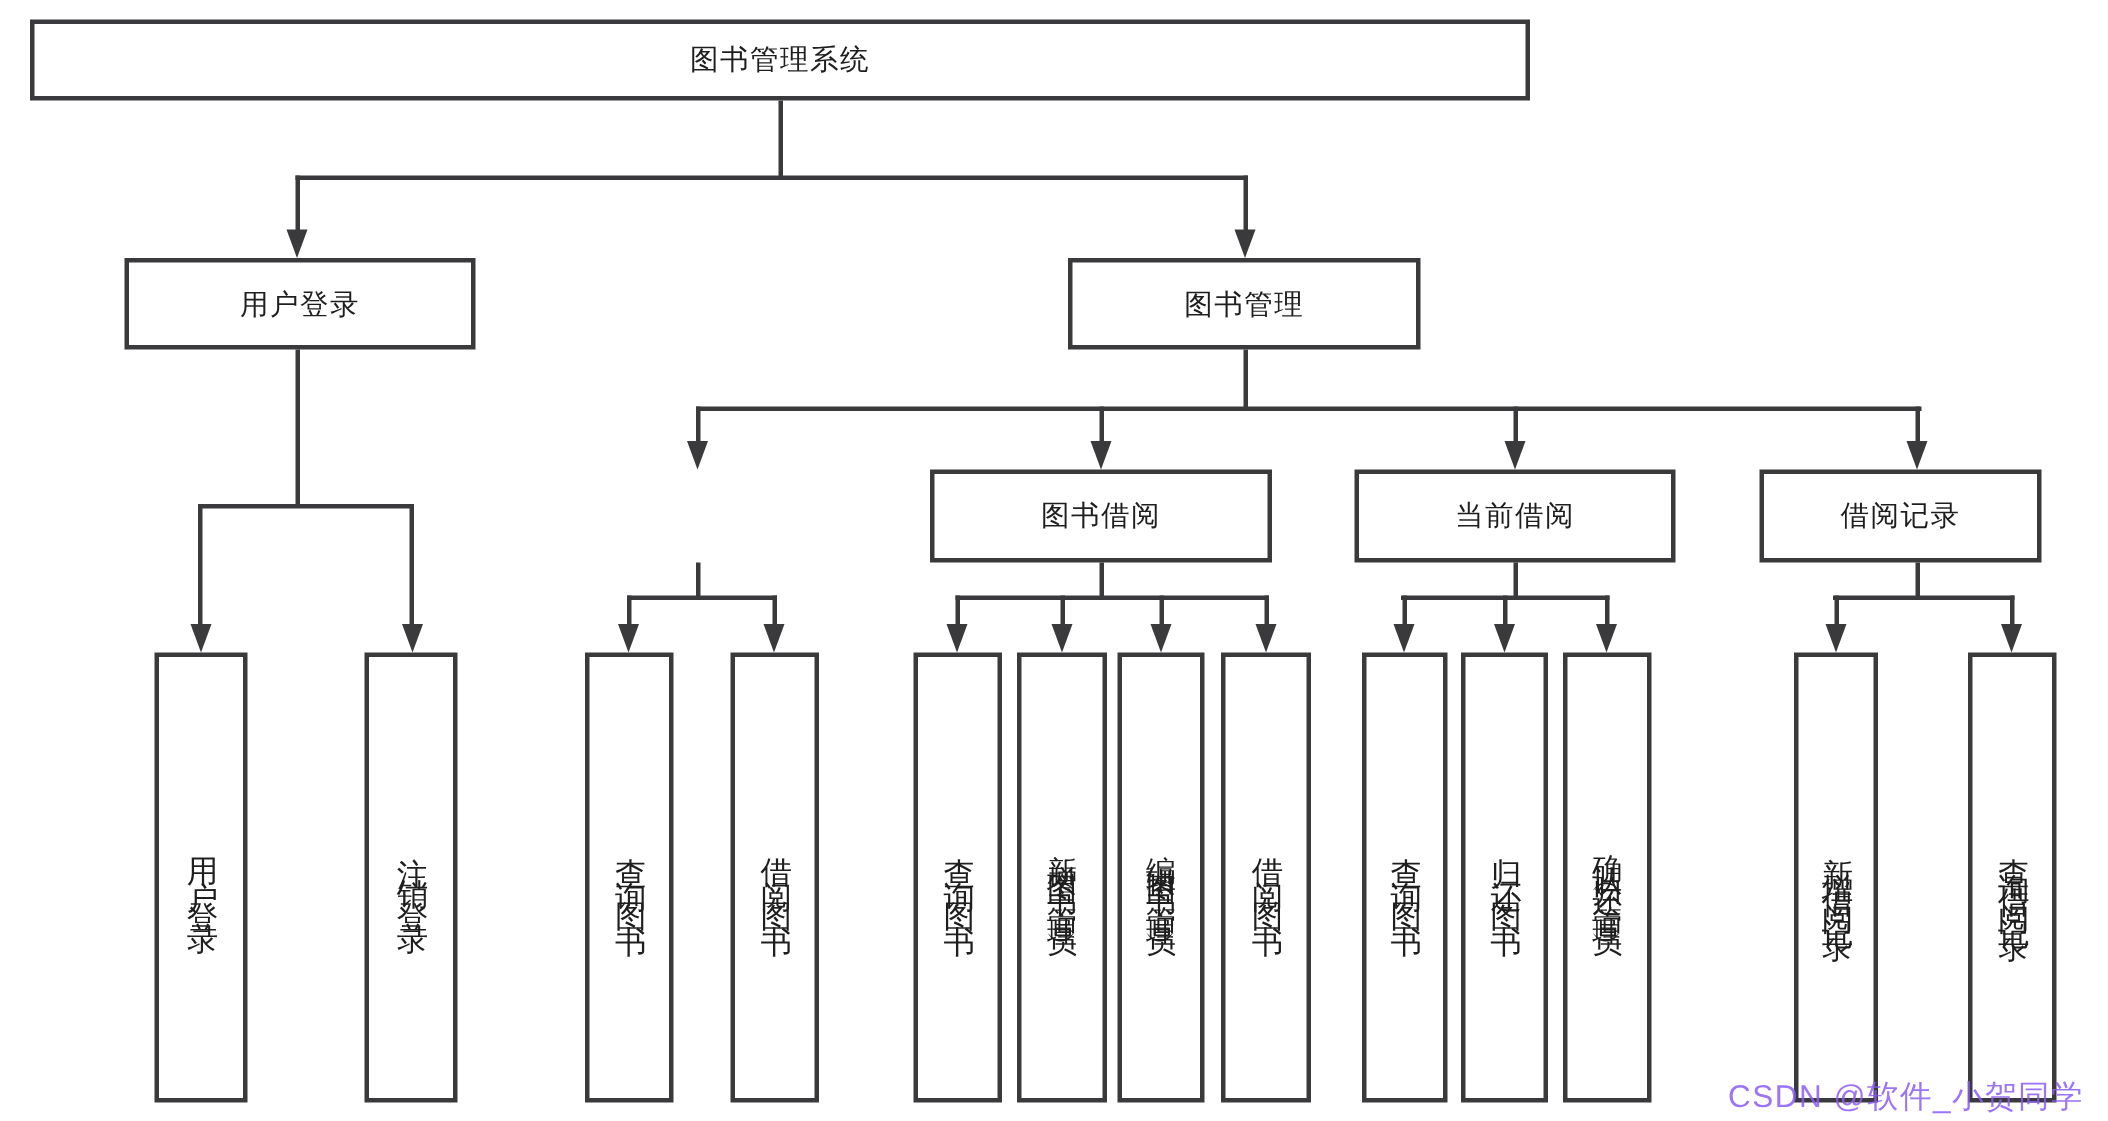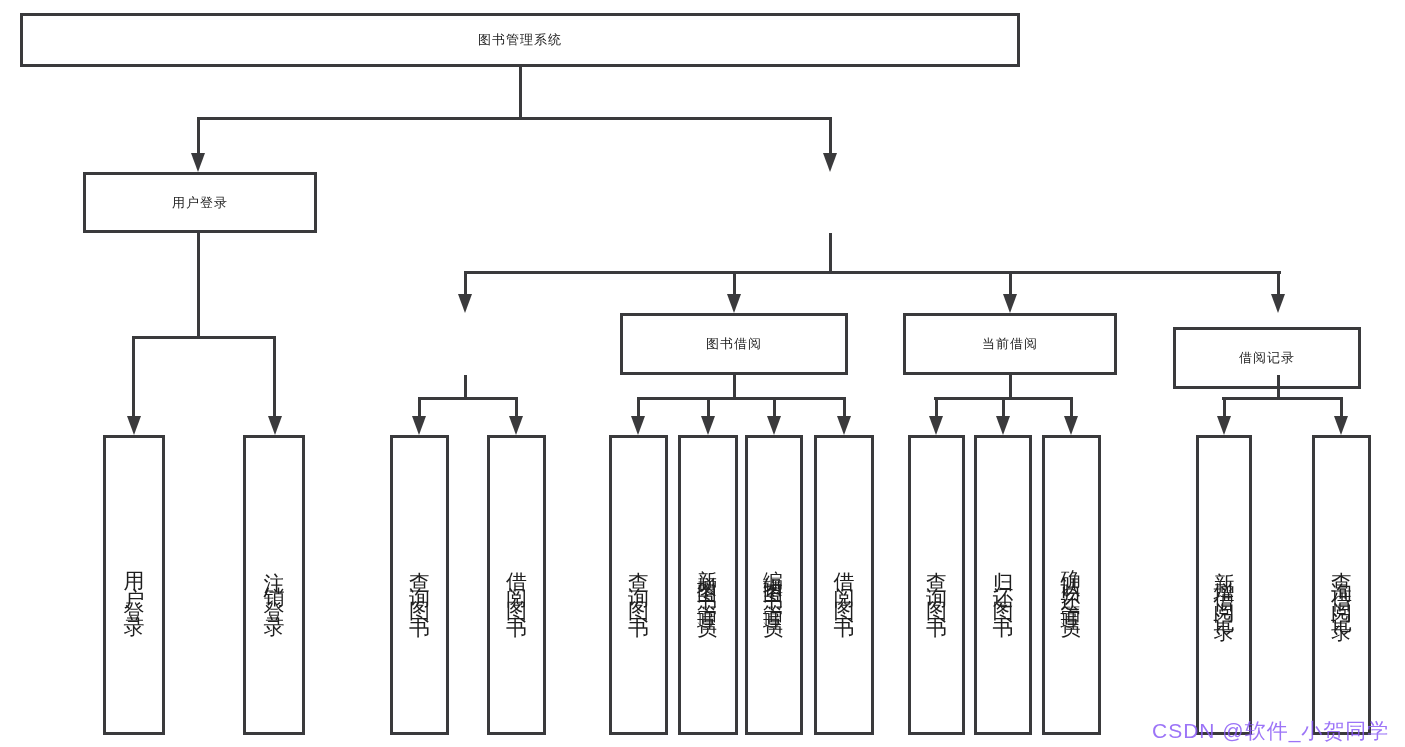--- a/index.html
+++ b/index.html
@@ -16,21 +16,21 @@
     overflow:hidden;
   }
   .node{
     position:absolute;
     box-sizing:border-box;
     border:3px solid var(--line);
     background:#fff;
     display:flex;align-items:center;justify-content:center;
     color:var(--text);
   }
-  .hnode{font-size:13px;letter-spacing:1px;}
+  .hnode{font-size:19px;letter-spacing:1px;}
   .vnode span{
     writing-mode:vertical-rl;
     text-orientation:mixed;
     font-size:21px;
     color:var(--text);
     white-space:nowrap;
   }
   .vnode.len4 span{letter-spacing:15px;}
   .vnode.len6 span{letter-spacing:10px;}
   .vnode.len10 span{letter-spacing:7px;font-size:20px;}
@@ -57,28 +57,31 @@
 
 <div class="canvas">
 
   <div class="node hnode" style="left:20px;top:13px;width:1000px;height:54px;">
     <span>图书管理系统</span>
   </div>
 
   <div class="node hnode" style="left:83px;top:172px;width:234px;height:61px;">
     <span>用户登录</span>
   </div>
+  <div class="node hnode" style="left:712px;top:172px;width:235px;height:61px;">
+    <span>图书管理</span>
+  </div>
 
   <div class="node hnode" style="left:903px;top:313px;width:214px;height:62px;">
     <span>当前借阅</span>
   </div>
   <div class="node hnode" style="left:620px;top:313px;width:228px;height:62px;">
     <span>图书借阅</span>
   </div>
-  <div class="node hnode" style="left:1173px;top:327px;width:188px;height:62px;">
+  <div class="node hnode" style="left:1173px;top:313px;width:188px;height:62px;">
     <span>借阅记录</span>
   </div>
 
   <div class="node vnode len4" style="left:103px;top:435px;width:62px;height:300px;">
     <span>用户登录</span>
   </div>
   <div class="node vnode len4" style="left:243px;top:435px;width:62px;height:300px;">
     <span>注销登录</span>
   </div>
 

